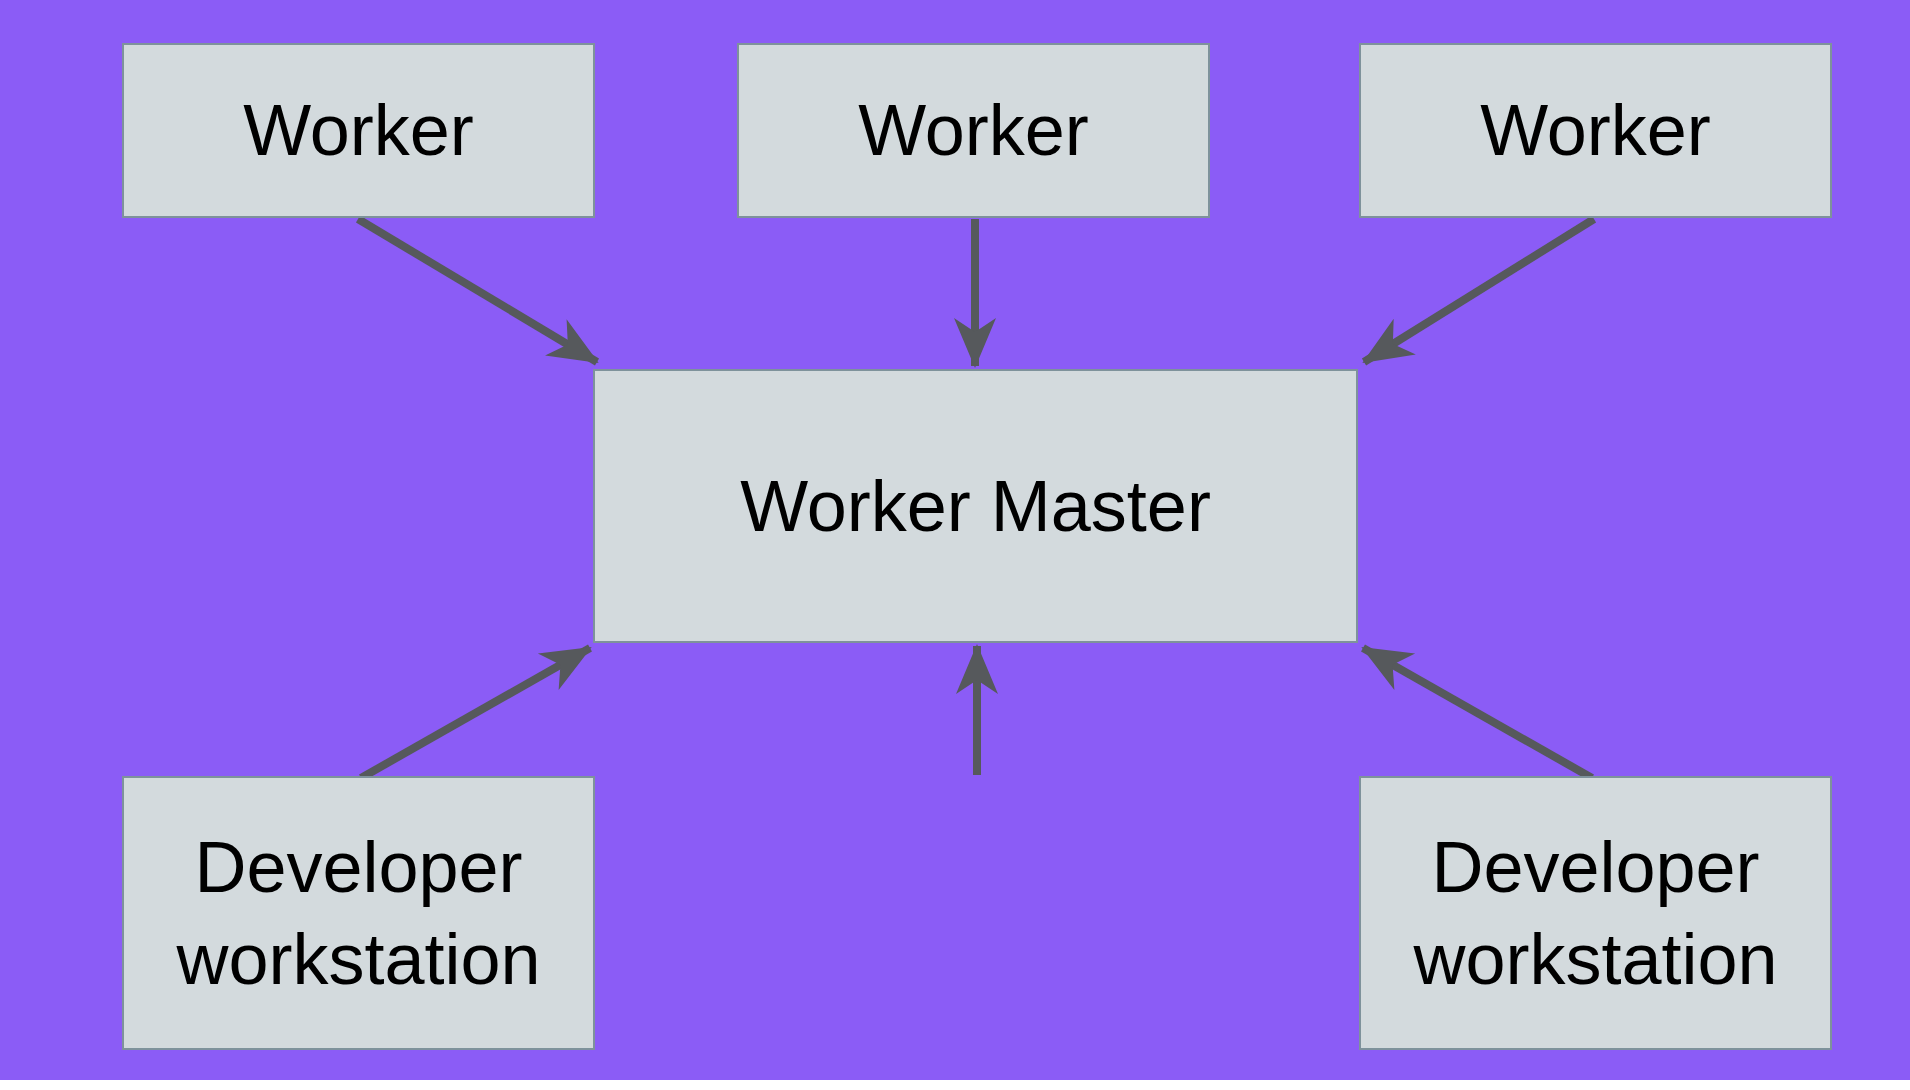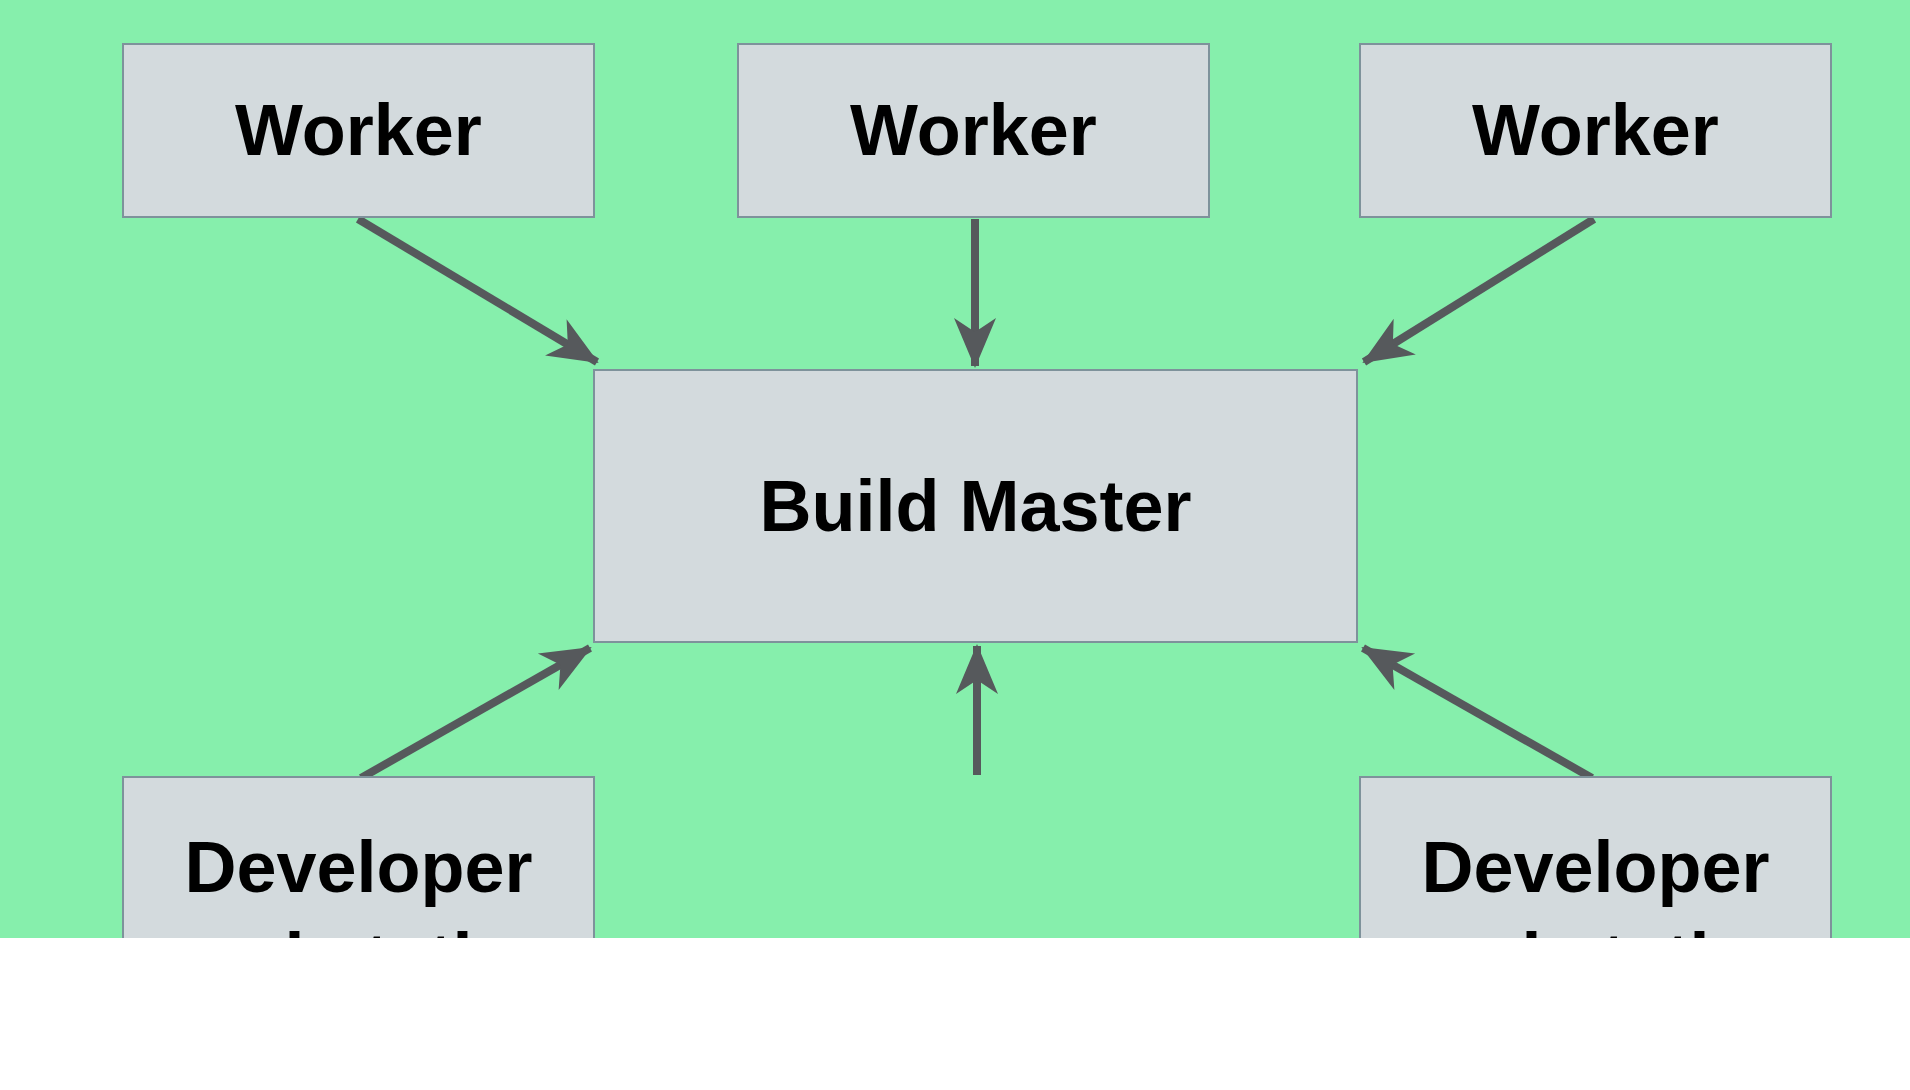--- a/index.html
+++ b/index.html
@@ -3,25 +3,24 @@
 <meta charset="utf-8">
 <style>
   html, body {
     margin: 0;
     padding: 0;
     background: #ffffff;
   }
   #canvas {
     position: relative;
     width: 1910px;
-    height: 938px;
-    background: #86efac;
+    height: 1080px;
+    background: #8b5cf6;
     overflow: hidden;
     font-family: "Liberation Sans", sans-serif;
-    font-weight: bold;
   }
   .node {
     position: absolute;
     background: #d3dadd;
     border: 2px solid #7e929b;
     box-sizing: border-box;
     display: flex;
     align-items: center;
     justify-content: center;
     text-align: center;
@@ -79,21 +78,21 @@
 
   <div class="node" id="node-worker-2">
     <span>Worker</span>
   </div>
 
   <div class="node" id="node-worker-3">
     <span>Worker</span>
   </div>
 
   <div class="node" id="node-build-master">
-    <span>Build Master</span>
+    <span>Worker Master</span>
   </div>
 
   <div class="node" id="node-dev-left">
     <span>Developer workstation</span>
   </div>
 
 
   <div class="node" id="node-dev-right">
     <span>Developer workstation</span>
   </div>

